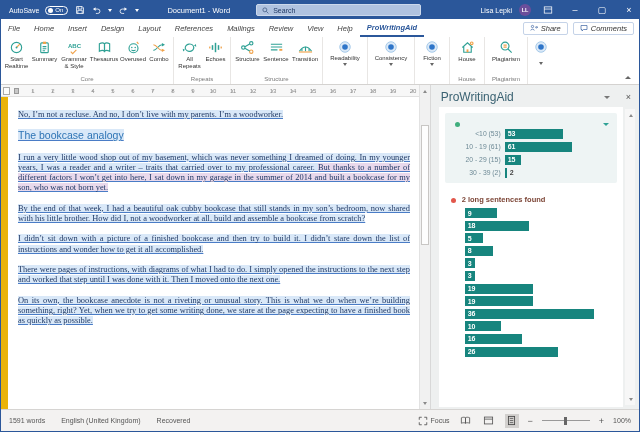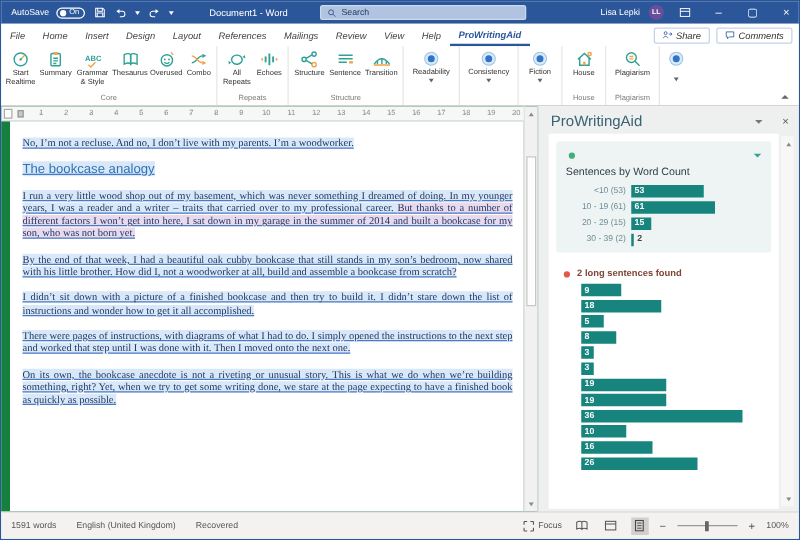--- a/index.html
+++ b/index.html
@@ -39,21 +39,21 @@
   .caret-g { width:0;height:0;border-left:2.5px solid transparent;border-right:2.5px solid transparent;border-top:3px solid #666; margin-top:1px; }
   .ribbon svg .t { stroke:#2fa195; fill:none; stroke-width:1.2; }
   .ribbon svg .o { stroke:#f0a24a; fill:none; stroke-width:1.2; }
   .ribbon svg .f { fill:#2fa195; stroke:none; }
   .ribbon svg .fo { fill:#f0a24a; stroke:none; }
   .abc-text { fill:#2fa195; font:bold 6.5px "Liberation Sans",sans-serif; }
   .collapse-caret { position:absolute; right:8px; bottom:5px; width:0;height:0; border-left:3px solid transparent;border-right:3px solid transparent;border-bottom:3.5px solid #666; }
 
   
   .workspace { flex:1; display:flex; min-height:0; }
-  .doc-area { width:430px; position:relative; background:#15803d; overflow:hidden; }
+  .doc-area { width:430px; position:relative; background:#eab308; overflow:hidden; }
   .ruler { position:absolute; left:0; top:0; width:419px; height:12px; background:#f7f7f7; border-bottom:1px solid #e0e0e0; }
   .ruler-nums { position:absolute; left:22px; top:0; width:400px; height:12px; display:flex;
     background:repeating-linear-gradient(90deg, transparent 0 9px, #bdbdbd 9px 10px, transparent 10px 20px); background-position:0 5px; background-size:20px 2px; background-repeat:repeat-x; }
   .ruler-num { width:20px; text-align:center; font-size:6px; line-height:12px; color:#8a8a8a; }
   .tab-selector { position:absolute; left:2px; top:2px; width:7px; height:8px; border:1px solid #aaa; background:#fdfdfd; }
   .indent-marker { position:absolute; left:13px; top:3px; width:5px; height:6px; background:#c8c8c8; border:1px solid #999; }
   .page { position:absolute; left:7px; top:12px; width:411px; bottom:0; background:#fff; padding:13px 9px 0 10px; overflow:hidden; }
   .doc-body { font-family:"Liberation Serif", serif; font-size:8.4px; line-height:10.3px; color:#1f3864; text-align:justify; }
   .doc-para { margin-bottom:10px; }
   .seg { text-decoration:underline; text-decoration-color:#4a7cc6; text-decoration-thickness:1px; }
@@ -445,21 +445,20 @@
         <span class="panel-title">ProWritingAid</span>
         <span class="ph-caret"></span>
         <span class="ph-close">×</span>
       </div>
       <div class="panel-body">
         <div class="card1">
           <div class="sum-row">
             <span class="dot" style="background: rgb(63, 174, 125);"></span>
             <span class="sum-caret"></span>
           </div>
-          <div class="chart-title">Sentences by Word Count</div>
           <div>
               <div class="c1row">
                 <span class="c1label">&lt;10 (53)</span>
                 <div class="bar has-val" style="background: rgb(23, 133, 126); width: 58.3px;">53</div>
               </div>
               <div class="c1row">
                 <span class="c1label">10 - 19 (61)</span>
                 <div class="bar has-val" style="background: rgb(23, 133, 126); width: 67.1px;">61</div>
               </div>
               <div class="c1row">

